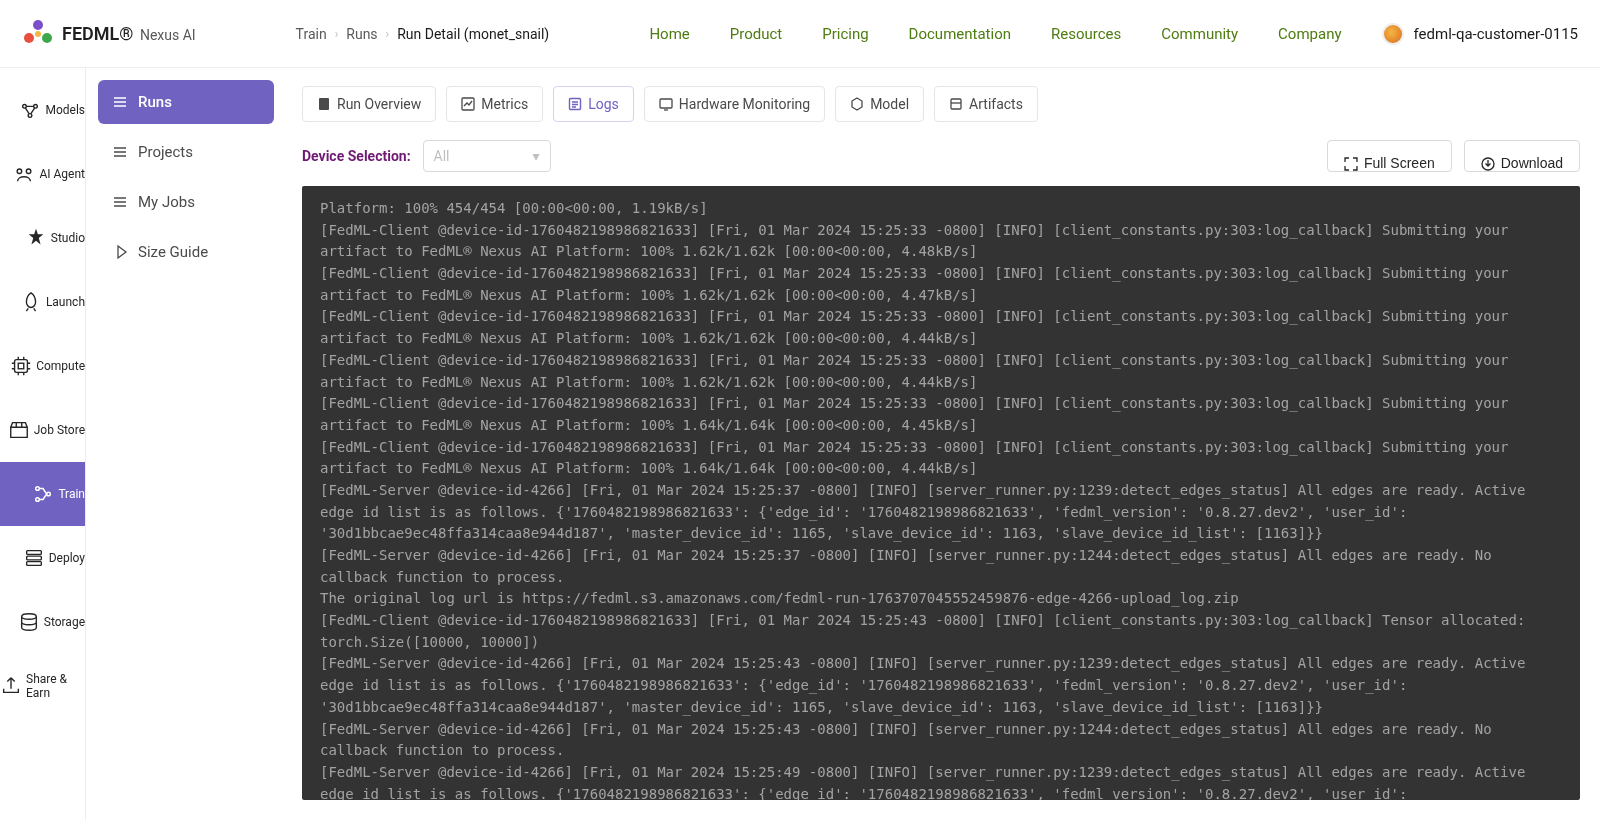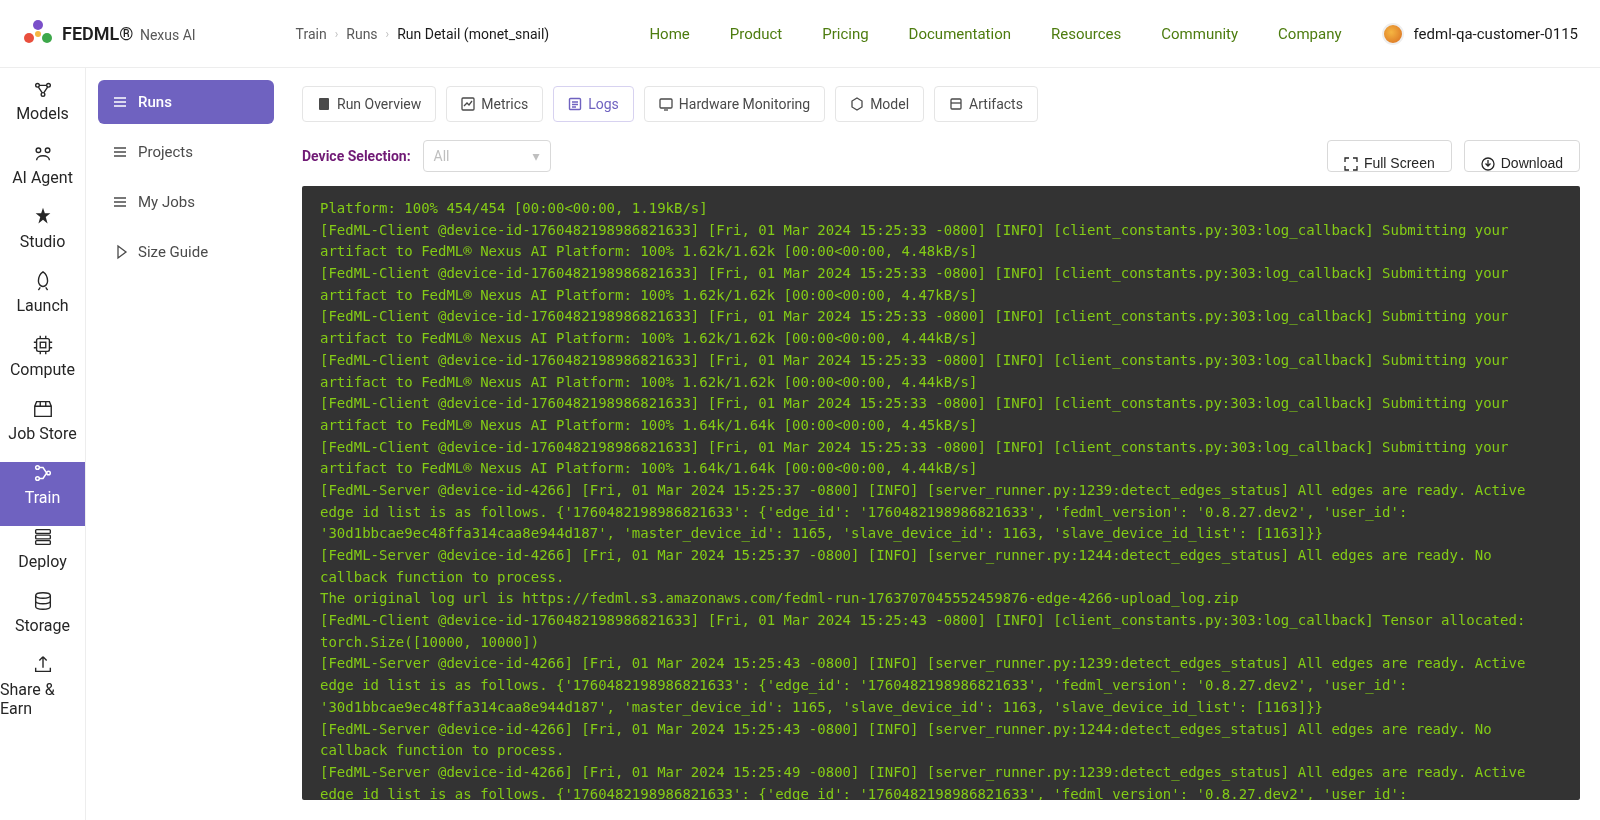--- a/index.html
+++ b/index.html
@@ -14,38 +14,38 @@
   .breadcrumb a { color: #595959; text-decoration: none; }
   .breadcrumb .sep { color: #bfbfbf; font-size: 12px; }
   .breadcrumb .current { color: #1a1a1a; }
   .topnav { display: flex; align-items: center; gap: 40px; margin-left: auto; }
   .topnav a { color: #4d7c0f; text-decoration: none; font-size: 15px; }
   .user { display: flex; align-items: center; gap: 10px; margin-left: 40px; }
   .avatar { width: 22px; height: 22px; border-radius: 50%; background: radial-gradient(circle at 40% 40%, #f5b642, #d86b1f); border: 2px solid #eee; }
   .username { font-size: 15px; color: #1a1a1a; }
   .body { display: flex; flex: 1; min-height: 0; }
   .leftrail { width: 86px; border-right: 1px solid #ededed; display: flex; flex-direction: column; align-items: stretch; padding-top: 10px; }
-  .rail-item { display: flex; flex-direction: column; align-items: center; justify-content: flex-start; gap: 4px; height: 64px; cursor: pointer; color: #262626; font-size: 16px; }
+  .rail-item { display: flex; align-items: center; justify-content: flex-end; gap: 4px; height: 64px; cursor: pointer; color: #262626; font-size: 12px; }
   .rail-item.active { background: #6f62c0; color: #fff; }
   .rail-icon { width: 22px; height: 22px; display: flex; align-items: center; justify-content: center; }
   .subnav { width: 200px; padding: 12px; display: flex; flex-direction: column; gap: 6px; }
   .subnav-item { display: flex; align-items: center; gap: 10px; height: 44px; padding: 0 14px; border-radius: 6px; color: #4b4b4b; cursor: pointer; font-size: 15px; }
   .subnav-item.active { background: #6f62c0; color: #fff; font-weight: 500; }
   .subnav-icon { width: 16px; height: 16px; display: inline-flex; }
   .main { flex: 1; padding: 18px 20px 20px 16px; display: flex; flex-direction: column; min-width: 0; }
   .tabbar { display: flex; gap: 10px; margin-bottom: 18px; }
   .tab { display: flex; align-items: center; gap: 6px; height: 36px; padding: 0 14px; border: 1px solid #e5e5e5; border-radius: 4px; background: #fff; color: #4a4a4a; cursor: pointer; font-size: 14px; }
   .tab.active { border-color: #d7d2f0; color: #6f62c0; }
   .tab .ticon { width: 14px; height: 14px; display:inline-flex; }
   .controls { display: flex; align-items: center; gap: 12px; margin-bottom: 14px; }
   .controls .label { font-weight: 700; color: #701a75; }
   .select { display: flex; align-items: center; justify-content: space-between; width: 128px; height: 32px; padding: 0 10px; border: 1px solid #d9d9d9; border-radius: 4px; color: #bfbfbf; cursor: pointer; background:#fff; }
   .controls-right { margin-left: auto; display: flex; gap: 12px; }
   .btn { display: flex; align-items: flex-end; gap: 6px; height: 32px; padding: 0 16px; border: 1px solid #d9d9d9; border-radius: 4px; background: #fff; cursor: pointer; font-size: 14px; color: #262626; }
-  .logbox { flex: 1; background: #333333; color: #84cc16; border-radius: 2px; padding: 12px 18px; overflow: auto; font-family: ui-monospace, Consolas, monospace; font-size: 14px; line-height: 1.55; white-space: pre-wrap; word-break: break-word; position: relative; }
+  .logbox { flex: 1; background: #333333; color: #a3a3a3; border-radius: 2px; padding: 12px 18px; overflow: auto; font-family: ui-monospace, Consolas, monospace; font-size: 14px; line-height: 1.55; white-space: pre-wrap; word-break: break-word; position: relative; }
   .logbox::-webkit-scrollbar { width: 8px; }
   .logbox::-webkit-scrollbar-thumb { background: #555; }
   .logline { display: block; }
   svg { display: block; }
 </style>
 </head>
 <body>
 
 <div class="app">
 

